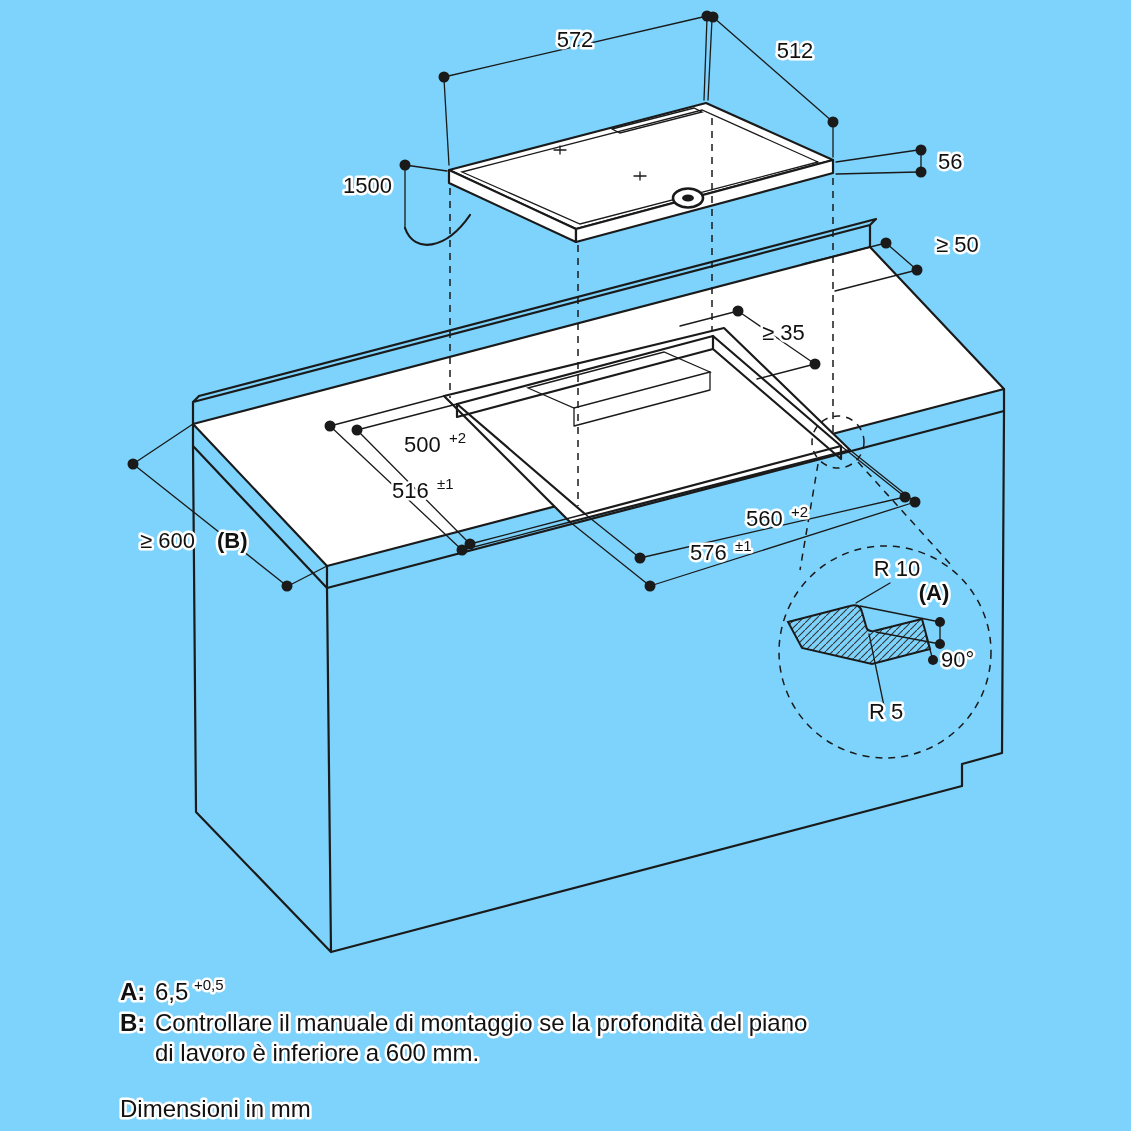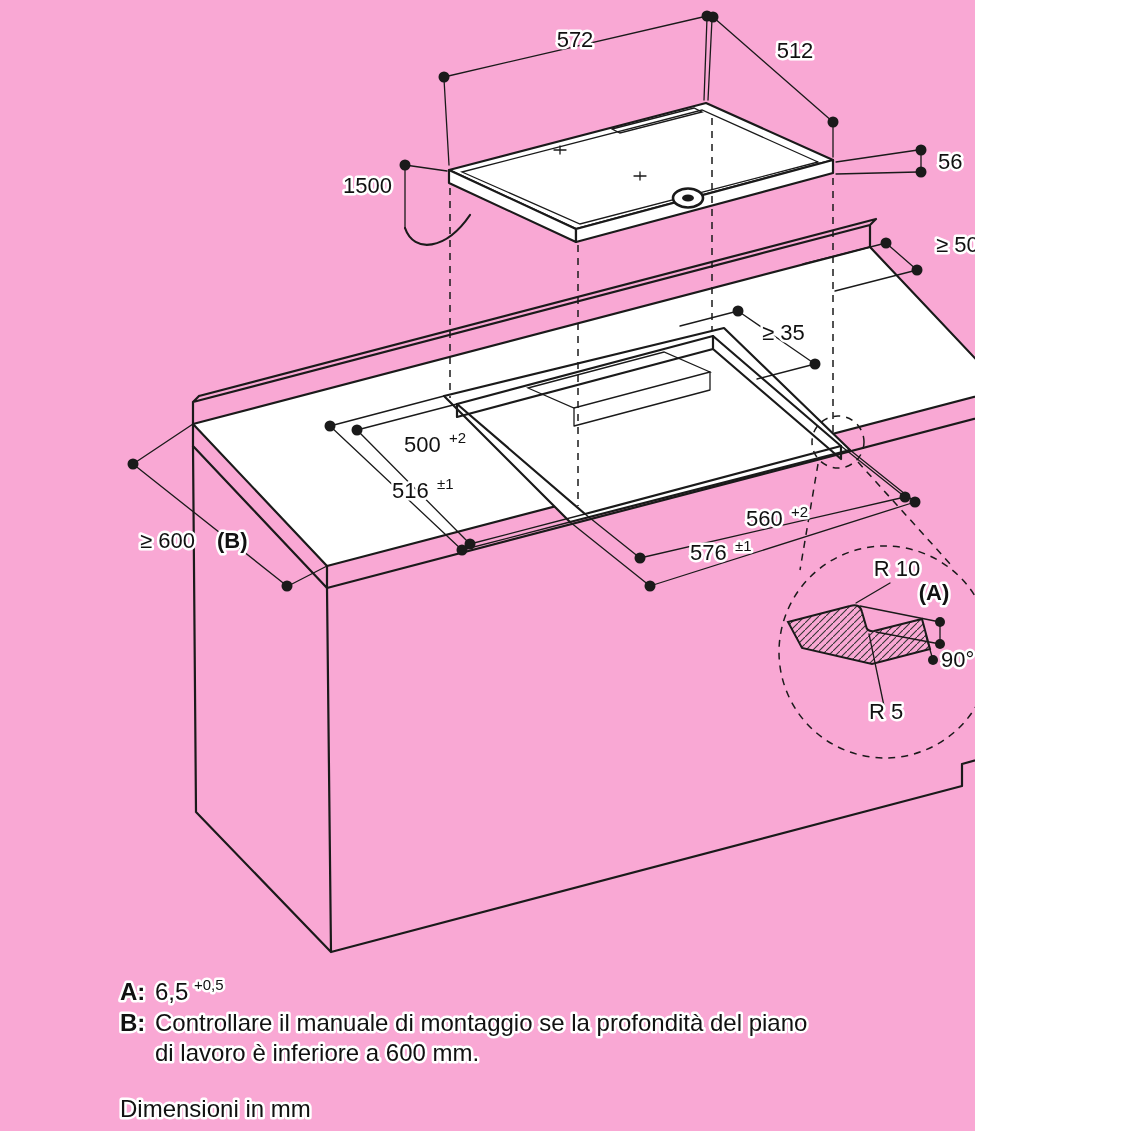--- a/index.html
+++ b/index.html
@@ -1,16 +1,16 @@
 <!DOCTYPE html>
 <html><head>
 <meta charset="utf-8">
 <style>
   html,body{margin:0;padding:0;background:#fff;}
-  .canvas{position:relative;width:975px;height:1131px;background:#f9a8d4;overflow:hidden;}
+  .canvas{position:relative;width:1131px;height:1131px;background:#7dd3fc;overflow:hidden;}
   svg{position:absolute;inset:0;}
   .ln{fill:none;stroke:#1a1a1a;stroke-width:2.2;stroke-linejoin:round;stroke-linecap:round;}
   .fw{fill:#ffffff;}
   .thin{fill:none;stroke:#1a1a1a;stroke-width:1.3;stroke-linecap:round;}
   .dash{fill:none;stroke:#1a1a1a;stroke-width:1.5;stroke-dasharray:7 6;stroke-linecap:butt;}
   .dot{fill:#1a1a1a;stroke:none;}
   text{font-family:"Liberation Sans",sans-serif;font-size:22px;fill:#111;
        paint-order:stroke;stroke:#ffffff;stroke-width:5px;stroke-linejoin:round;}
   .sup{font-size:15px;}
   .note{font-size:24px;}

